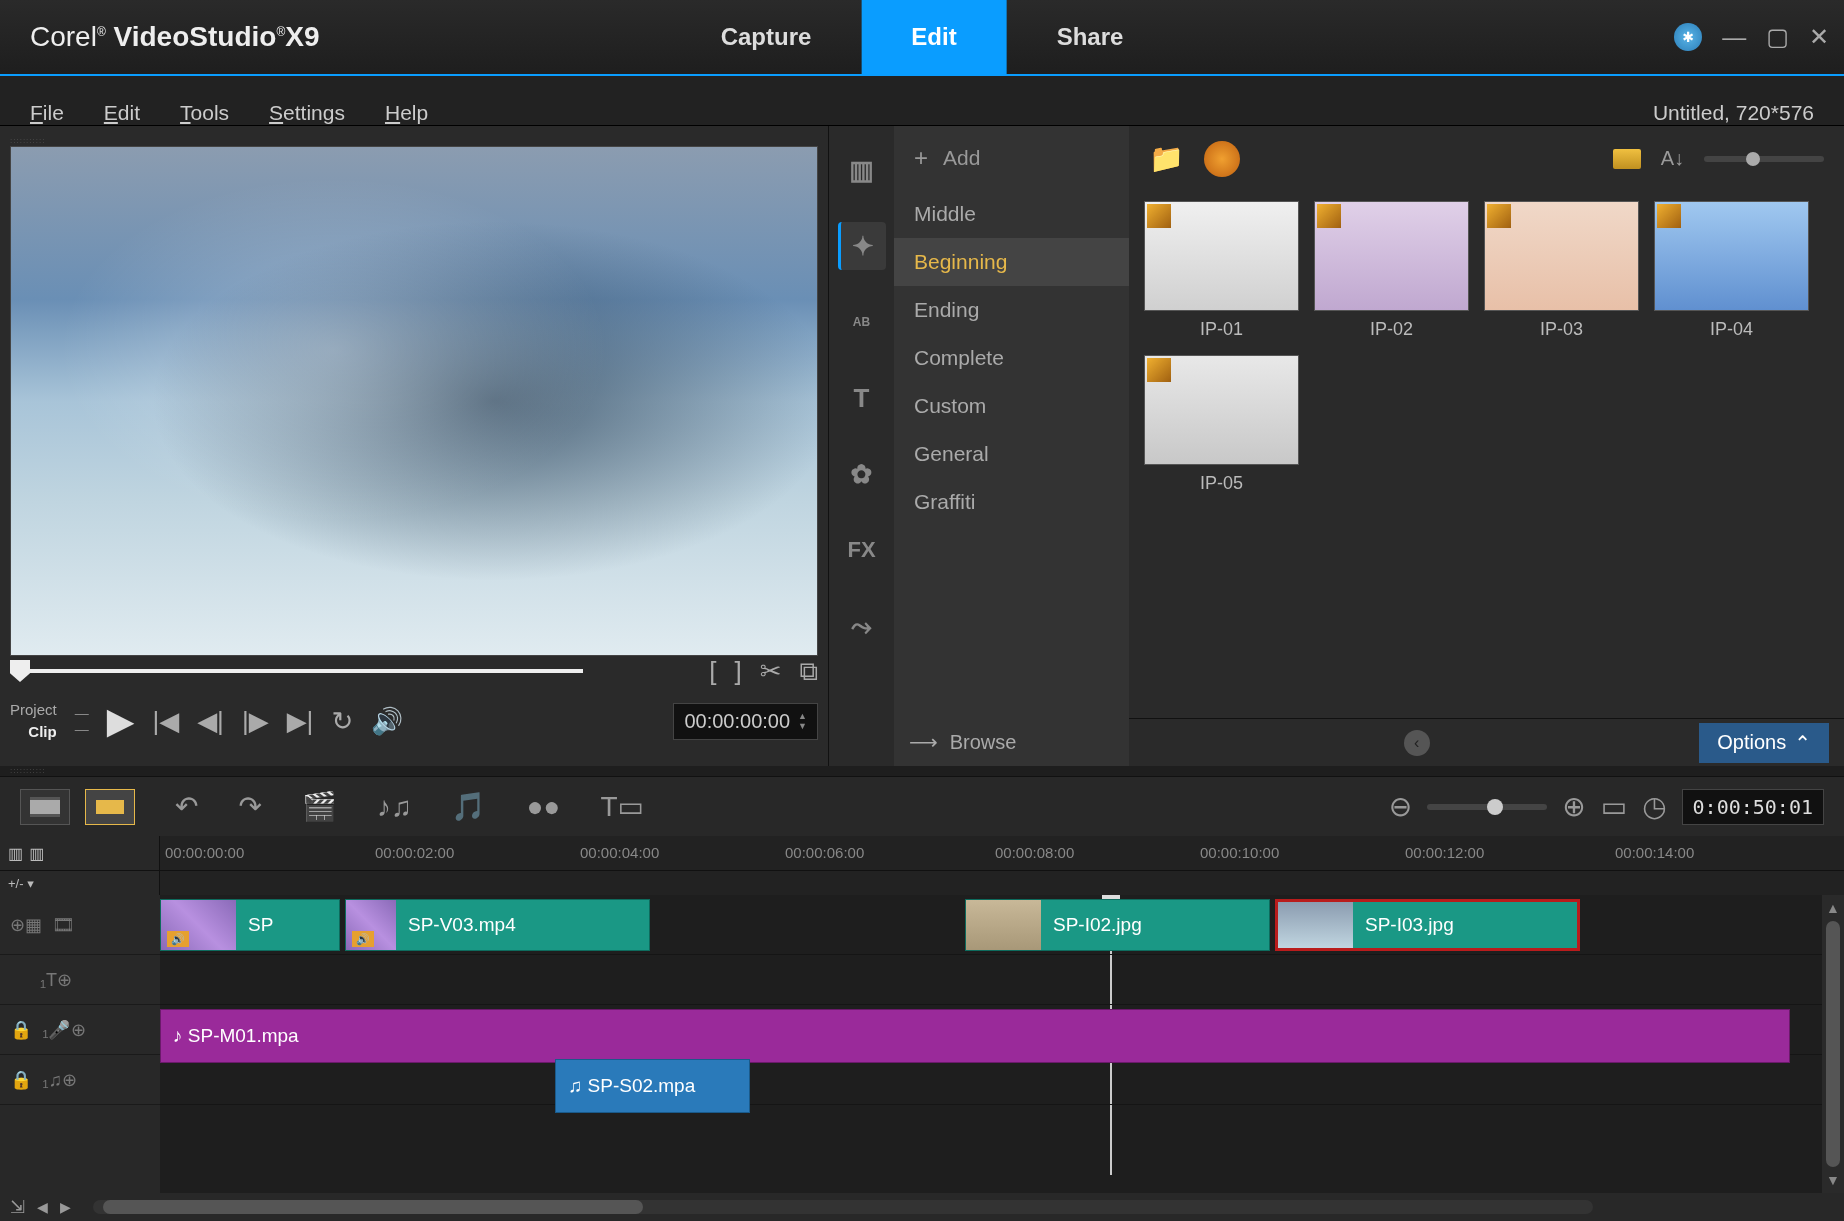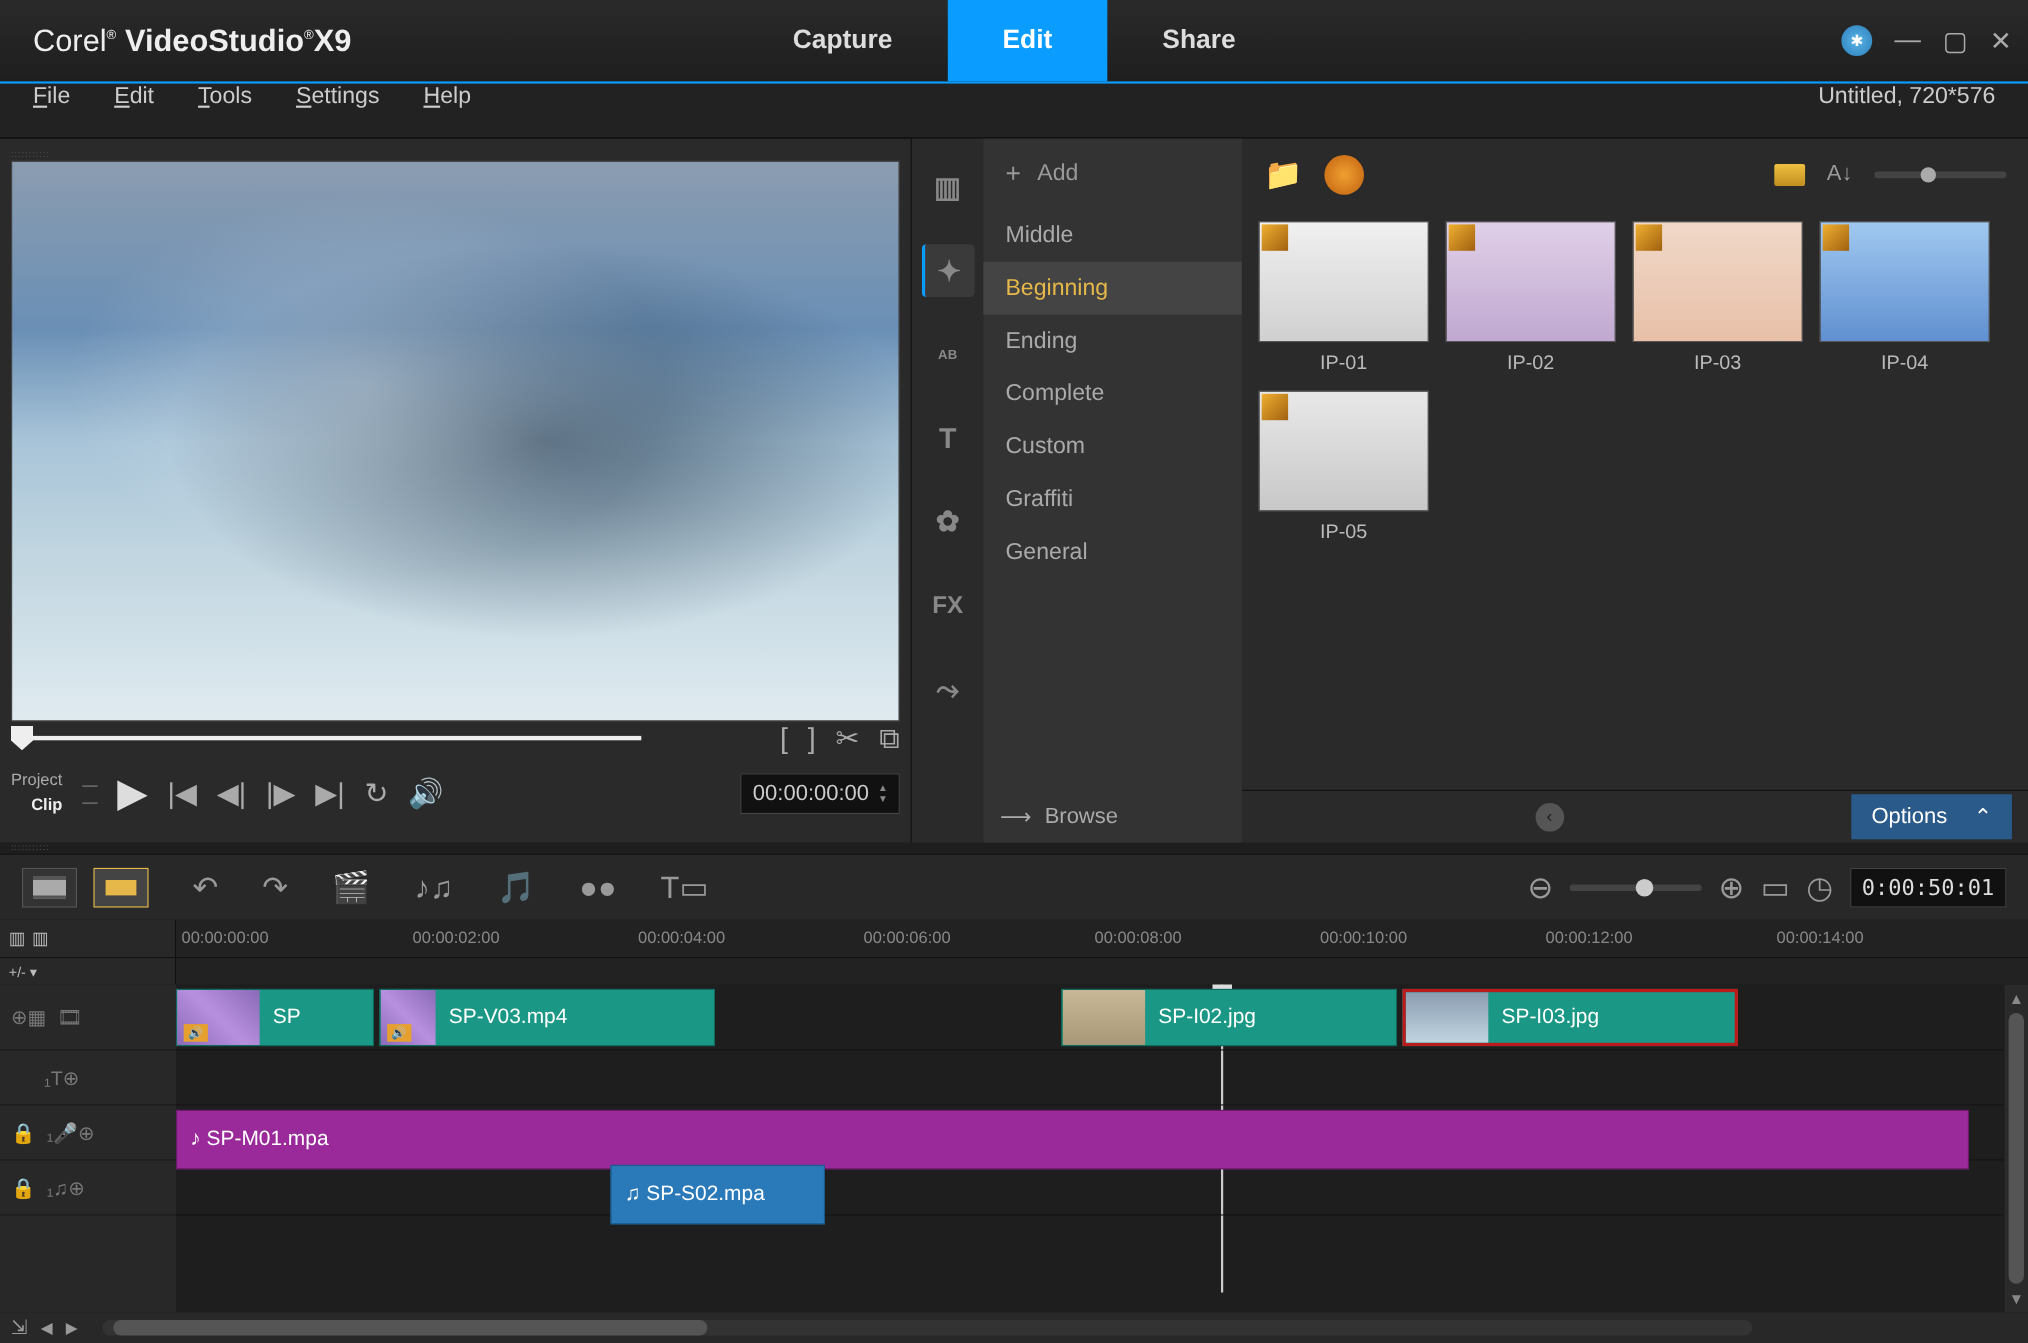--- a/index.html
+++ b/index.html
@@ -8,21 +8,21 @@
 .logo{font-size:28px;color:#eee;padding-left:30px}
 .logo .light{font-weight:300}
 .logo .bold{font-weight:600}
 .logo .thin{font-weight:700}
 .main-tabs{position:absolute;left:50%;transform:translateX(-50%);display:flex;height:100%}
 .main-tab{padding:0 50px;display:flex;align-items:center;font-size:24px;font-weight:bold;color:#ddd;cursor:pointer}
 .main-tab.active{background:#0a9dff;color:#fff}
 .window-controls{position:absolute;right:15px;display:flex;gap:20px;align-items:center}
 .window-controls .wc{font-size:24px;color:#aaa;cursor:pointer}
 .blue-circle{width:28px;height:28px;border-radius:50%;background:radial-gradient(#5ab5e8,#2a7db8);display:flex;align-items:center;justify-content:center}
-.menubar{height:50px;background:#222;display:flex;align-items:flex-start;padding:0 30px;justify-content:space-between;border-bottom:1px solid #000}
+.menubar{height:50px;background:#222;display:flex;align-items:flex-end;padding:0 30px;justify-content:space-between;border-bottom:1px solid #000}
 .menu-items{display:flex;gap:40px}
 .menu-item{font-size:21px;color:#ccc;cursor:pointer}
 .menu-item .ul{text-decoration:underline}
 .project-info{font-size:21px;color:#ccc}
 .workspace{display:flex;height:640px}
 .preview-panel{width:828px;background:#2a2a2a;padding:10px;display:flex;flex-direction:column}
 .drag-dots{height:10px;color:#555;font-size:8px;letter-spacing:1px}
 .preview-video{flex:1;background:linear-gradient(180deg,#8b9cb0 0%,#6a8fb5 30%,#a8c4d8 50%,#c0d5e0 70%,#e0ebf0 100%);position:relative;border:1px solid #444}
 .preview-overlay{position:absolute;inset:0;background:radial-gradient(ellipse at 40% 40%,rgba(255,255,255,0.3) 0%,transparent 40%),radial-gradient(ellipse at 60% 50%,rgba(40,60,80,0.7) 0%,transparent 50%)}
 .scrubber{height:30px;display:flex;align-items:center;padding:10px 0}
@@ -52,21 +52,21 @@
 .lib-spacer{flex:1}
 .zoom-slider{width:120px;height:6px;background:#444;border-radius:3px;position:relative}
 .zoom-thumb{position:absolute;width:14px;height:14px;background:#aaa;border-radius:50%;top:-4px;left:35%}
 .thumbs{flex:1;padding:10px 15px;display:flex;flex-wrap:wrap;gap:15px;align-content:flex-start}
 .thumb{width:155px;display:flex;flex-direction:column;align-items:center;gap:8px;cursor:pointer}
 .thumb-img{width:155px;height:110px;background:#ccc;border:1px solid #555;position:relative}
 .thumb-badge{position:absolute;top:2px;left:2px;width:24px;height:24px;background:linear-gradient(135deg,#f0b030,#a06010)}
 .thumb-label{font-size:18px;color:#bbb}
 .lib-footer{height:48px;display:flex;align-items:center;padding:0 15px;border-top:1px solid #111}
 .browse-btn{display:flex;align-items:center;gap:12px;color:#aaa;font-size:20px;cursor:pointer}
-.options-btn{margin-left:auto;background:#2a5a8a;color:#fff;padding:8px 18px;font-size:20px;cursor:pointer;display:flex;align-items:center;gap:24px}
+.options-btn{margin-left:auto;background:#2a5a8a;color:#fff;padding:8px 18px;font-size:20px;cursor:pointer;display:flex;align-items:center;gap:8px}
 .hscroll-arrow{width:26px;height:26px;background:#555;border-radius:50%;display:flex;align-items:center;justify-content:center;color:#222;margin-left:auto;margin-right:10px}
 .timeline{background:#1e1e1e;height:455px;display:flex;flex-direction:column}
 .tl-toolbar{height:60px;background:#282828;display:flex;align-items:center;padding:0 20px;gap:40px;border-top:1px solid #111}
 .tl-view-btns{display:flex;gap:15px}
 .tl-vbtn{width:50px;height:36px;background:#333;border:1px solid #555;display:flex;align-items:center;justify-content:center;cursor:pointer}
 .tl-vbtn.active{background:#444;border-color:#e6b84a}
 .tl-vbtn .film{width:30px;height:20px;background:#aaa;box-shadow:inset 0 3px 0 #555,inset 0 -3px 0 #555}
 .tl-vbtn .story{width:28px;height:14px;background:#e6b84a}
 .tl-tool{font-size:28px;color:#999;cursor:pointer}
 .tl-zoom-area{margin-left:auto;display:flex;align-items:center;gap:15px}
@@ -196,22 +196,22 @@
     <div class="lib-cats">
       <div class="add-btn">
           <span style="font-size:24px">+</span>
           <span>Add</span>
         </div>
       <div class="cat-item">Middle</div>
       <div class="cat-item active">Beginning</div>
       <div class="cat-item">Ending</div>
       <div class="cat-item">Complete</div>
       <div class="cat-item">Custom</div>
+      <div class="cat-item">General</div>
       <div class="cat-item">Graffiti</div>
-      <div class="cat-item">General</div>
       <div style="flex:1"></div>
       <div class="lib-footer" style="border:none">
         <div class="browse-btn">
             <span>⟶</span>
             <span>Browse</span>
           </div>
       </div>
     </div>
     <div class="lib-content">
       <div class="lib-toolbar">

